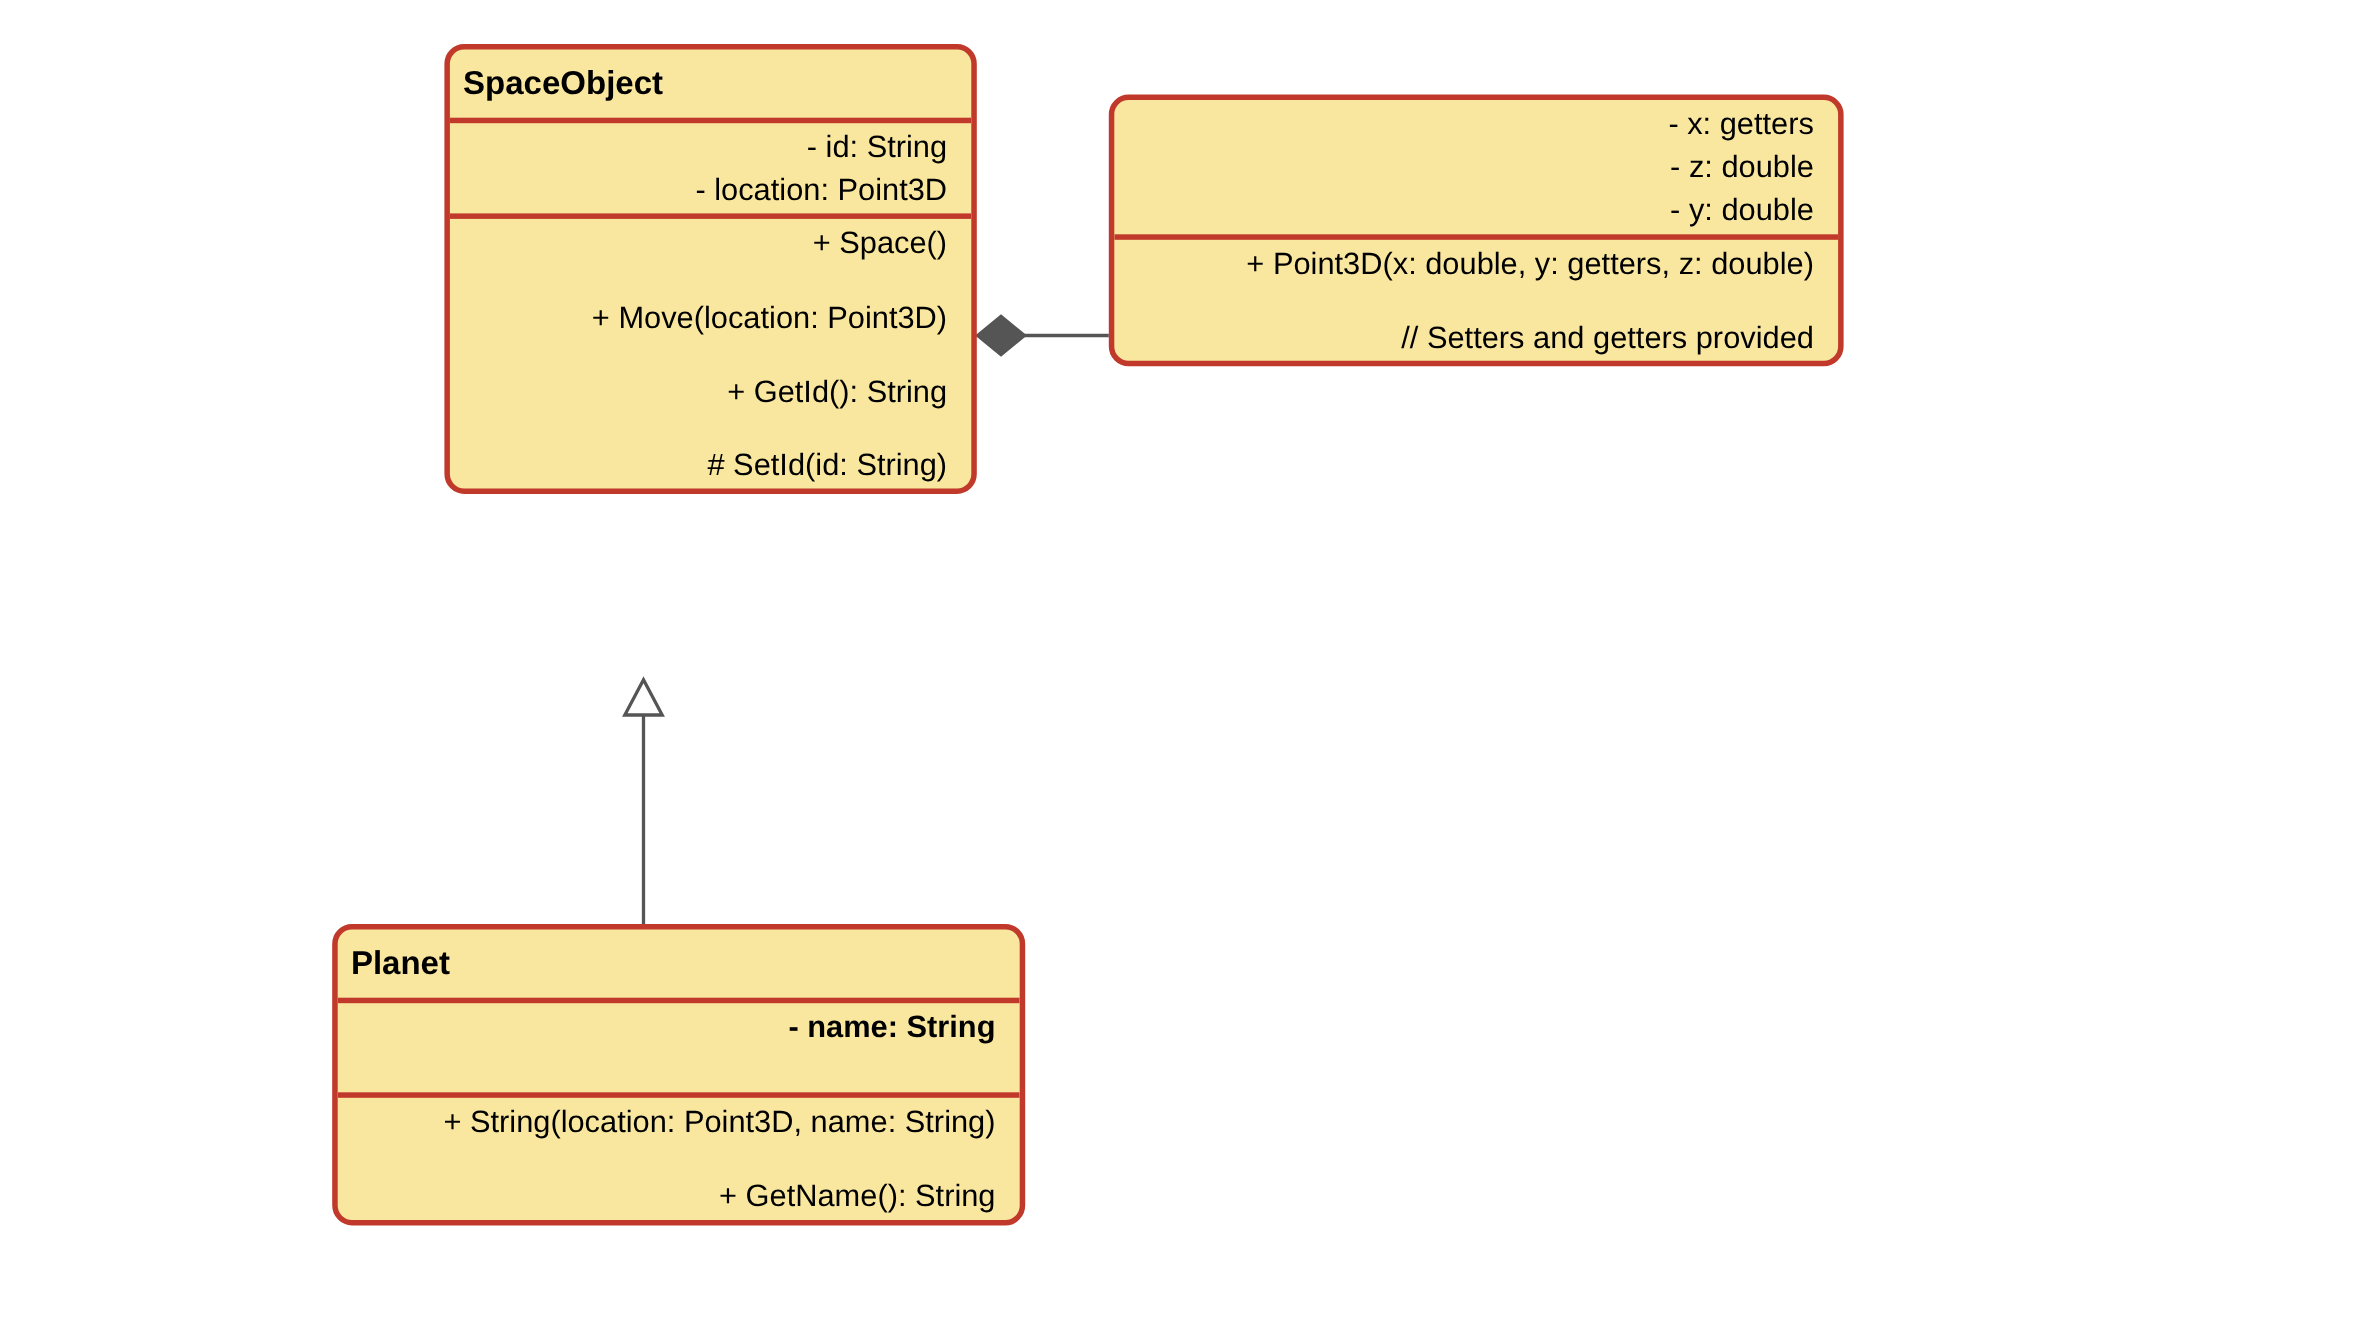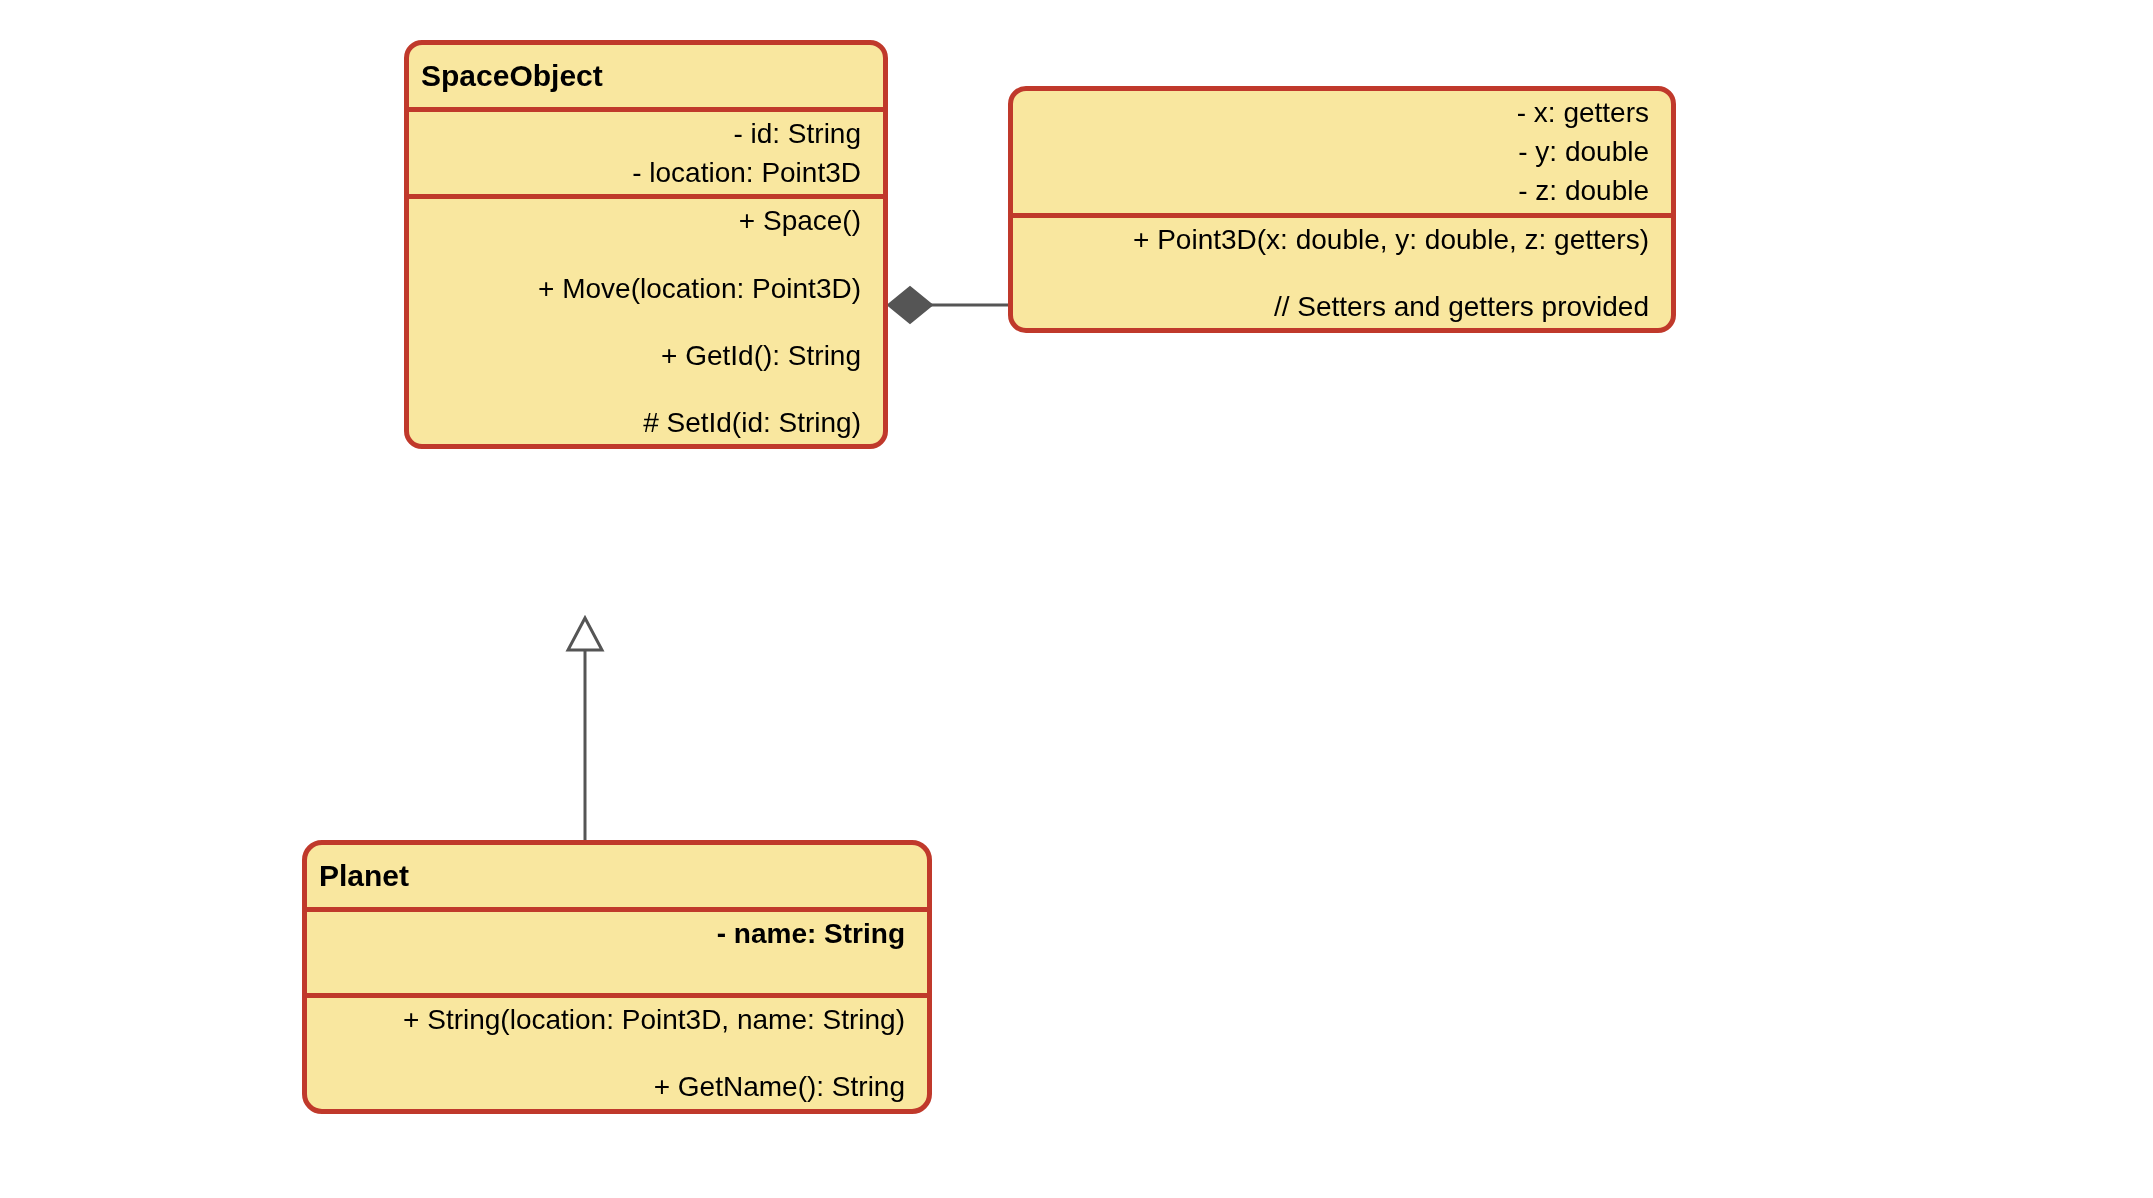--- a/index.html
+++ b/index.html
@@ -77,31 +77,31 @@
       <div class="gap"></div>
       <div>+ GetId(): String</div>
       <div class="gap"></div>
       <div># SetId(id: String)</div>
     </div>
   </div>
 
   <div class="uml-class" style="left:1008px; top:86px; width:668px;">
     <div class="uml-section attrs">
       <div>- x: getters</div>
+      <div>- z: double</div>
       <div>- y: double</div>
-      <div>- z: double</div>
     </div>
     <div class="uml-section">
-      <div>+ Point3D(x: double, y: double, z: getters)</div>
+      <div>+ Point3D(x: double, y: getters, z: double)</div>
       <div class="gap"></div>
       <div>// Setters and getters provided</div>
     </div>
   </div>
 
-  <div class="uml-class" style="left:302px; top:840px; width:630px;border-radius:20px;">
+  <div class="uml-class" style="left:302px; top:840px; width:630px;">
     <div class="uml-title">Planet</div>
     <div class="uml-section attrs" style="padding-bottom:40px;font-weight:bold;">
       <div>- name: String</div>
     </div>
     <div class="uml-section">
       <div>+ String(location: Point3D, name: String)</div>
       <div class="gap"></div>
       <div>+ GetName(): String</div>
     </div>
   </div>

